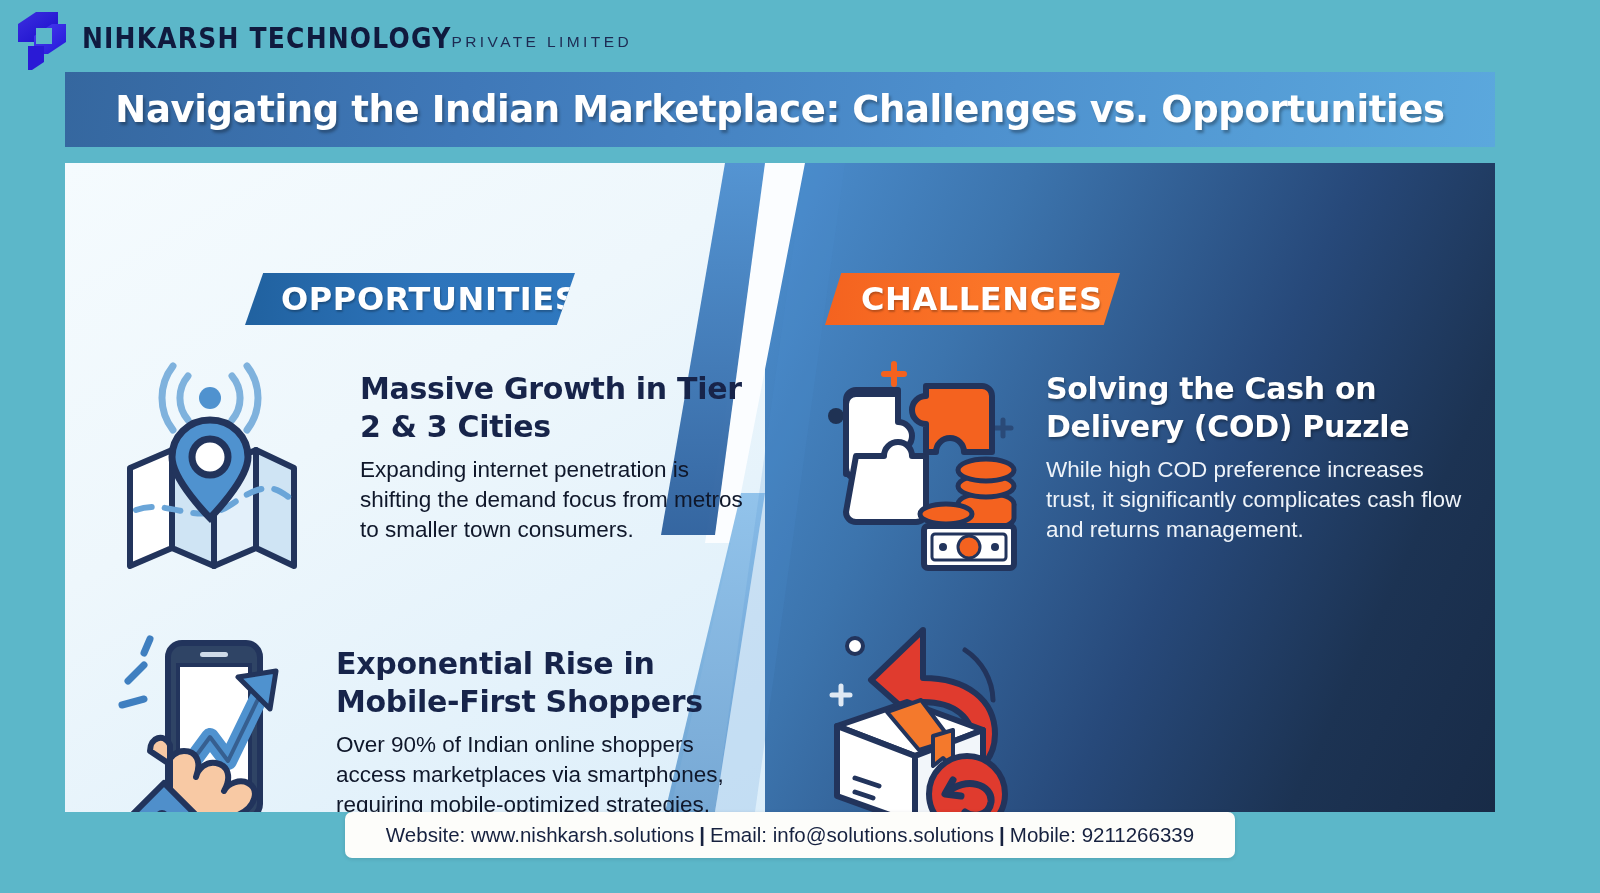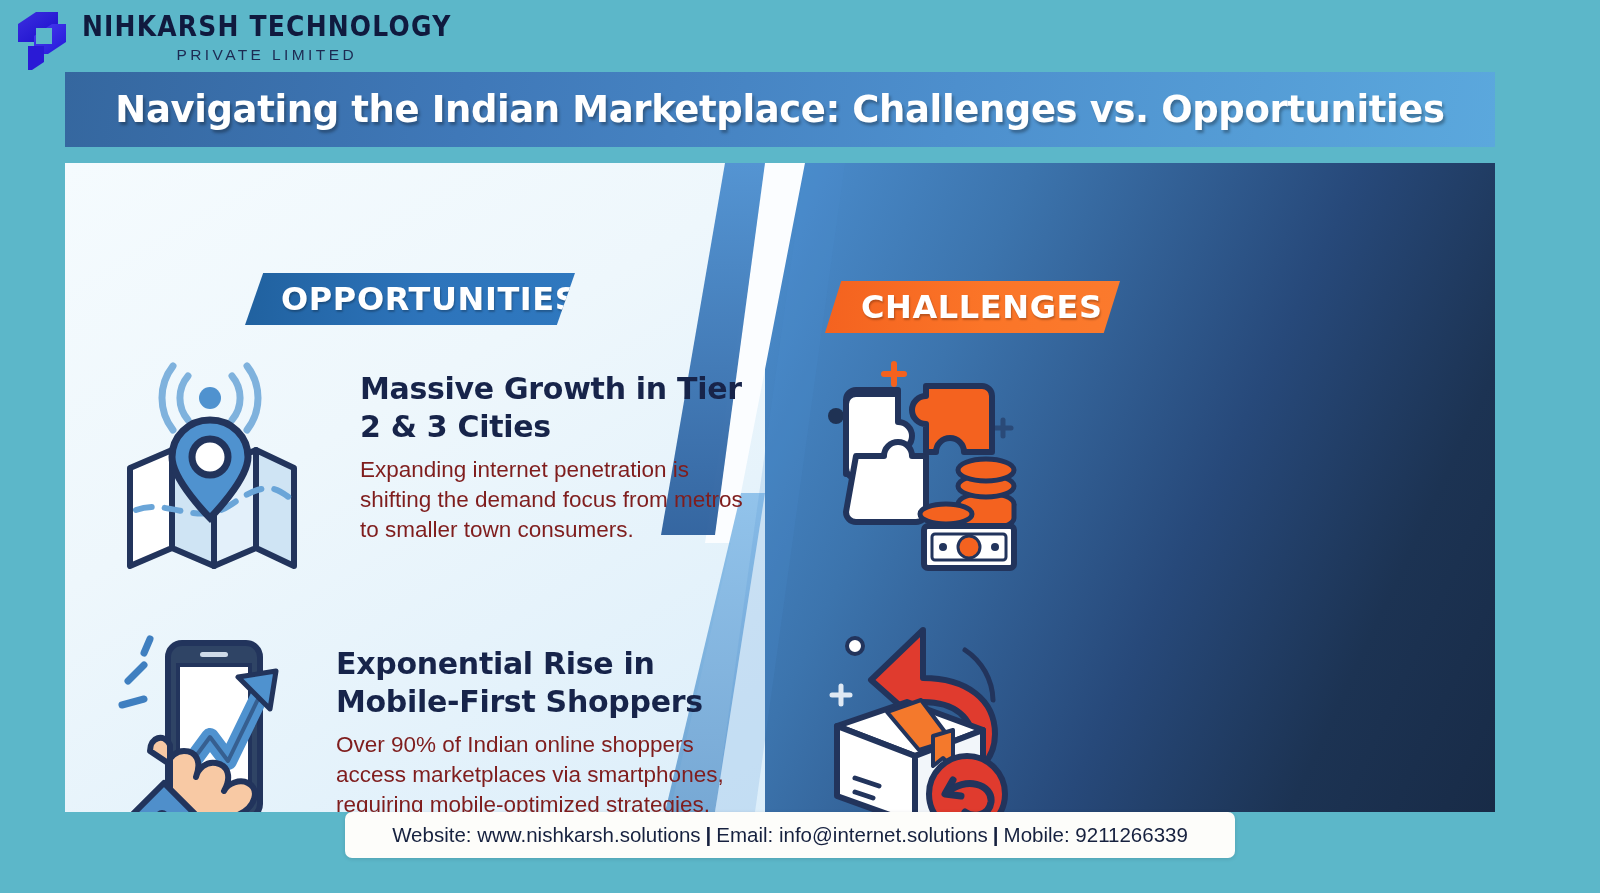--- a/index.html
+++ b/index.html
@@ -9,21 +9,21 @@
     font-family: "Liberation Sans", sans-serif;
   }
   body { background: #5cb7c9; position: relative; }
 
   
   .logo-wrap {
     position: absolute; left: 14px; top: 8px;
     display: flex; align-items: center; gap: 10px;
   }
   .logo-mark { width: 58px; height: 62px; flex: 0 0 auto; }
-  .logo-text { display: flex; flex-direction: column; line-height: 1; }
+  .logo-text { display: flex; flex-direction: row; line-height: 1; }
   .logo-line1 {
     font-family: "DejaVu Sans", sans-serif;
     font-weight: 700; font-size: 25px; letter-spacing: 1.2px;
     color: #101a3e; white-space: nowrap;
     transform: scaleY(1.12); transform-origin: left bottom;
   }
   .logo-line2 {
     font-family: "Liberation Sans", sans-serif;
     font-weight: 400; font-size: 15.5px; letter-spacing: 3.4px;
     color: #1d2a52; text-align: center; margin-top: 7px;
@@ -81,42 +81,42 @@
     font-family: "DejaVu Sans", sans-serif;
     font-weight: 700; font-size: 32px; color: #ffffff;
     letter-spacing: 0.6px; white-space: nowrap;
     text-shadow: 1px 2px 2px rgba(0,0,0,0.25);
   }
   .badge-opp {
     left: 180px; top: 110px; width: 330px;
     background: linear-gradient(95deg, #20619f 0%, #2d74bb 55%, #2f78bf 100%);
   }
   .badge-chal {
-    left: 760px; top: 118px; width: 295px;
+    left: 760px; top: 110px; width: 295px;
     background: linear-gradient(95deg, #f4621f 0%, #fb7528 55%, #fb7a2d 100%);
   }
 
   
   .item {
     position: absolute;
     display: flex; align-items: flex-start; gap: 26px;
   }
   .item-icon { flex: 0 0 auto; width: 200px; height: 215px; }
   .item-text { padding-top: 12px; }
   .item-text h2 {
     font-family: "DejaVu Sans", sans-serif;
     font-size: 30px; font-weight: 700; line-height: 1.27;
     letter-spacing: -0.3px; margin-bottom: 9px;
   }
   .item-text p {
     font-family: "Liberation Sans", sans-serif;
     font-size: 22.5px; line-height: 1.32; font-weight: 400;
   }
   .light h2 { color: #17244a; }
-  .light p  { color: #7f1d1d; }
+  .light p  { color: #0f172a; }
   .dark h2 {
     color: #ffffff;
     text-shadow: 1px 2px 3px rgba(0,0,0,0.35);
   }
   .dark p  { color: #eef3f9; }
 
   .opp-1 { left: 45px;  top: 195px; width: 650px; justify-content: space-between; }
   .opp-2 { left: 45px;  top: 470px; width: 660px; }
   .chal-1 { left: 755px; top: 195px; width: 660px; }
   .chal-2 { left: 750px; top: 455px; width: 670px; }
@@ -292,20 +292,22 @@
           <ellipse cx="126" cy="156" rx="26" ry="10" fill="#f4621f"></ellipse>
         </g>
 
         <rect x="104" y="168" width="90" height="42" rx="4" fill="#ffffff" stroke="#22345c" stroke-width="6"></rect>
         <rect x="112" y="176" width="74" height="26" rx="3" fill="none" stroke="#22345c" stroke-width="3"></rect>
         <circle cx="149" cy="189" r="11" fill="#f4621f" stroke="#22345c" stroke-width="3"></circle>
         <circle cx="123" cy="189" r="4" fill="#22345c"></circle>
         <circle cx="175" cy="189" r="4" fill="#22345c"></circle>
       </svg>
       <div class="item-text">
+        <h2>Solving the Cash on Delivery (COD) Puzzle</h2>
+        <p>While high COD preference increases trust, it significantly complicates cash flow and returns management.</p>
       </div>
     </div>
 
     <div class="item chal-2 dark">
       <svg class="item-icon" viewBox="0 0 200 215">
         <circle cx="40" cy="28" r="8" fill="#ffffff" stroke="#22345c" stroke-width="4"></circle>
         <g stroke="#dfe9f4" stroke-width="5" stroke-linecap="round">
           <line x1="26" y1="68" x2="26" y2="86"></line>
             <line x1="17" y1="77" x2="35" y2="77"></line>
         </g>
@@ -332,16 +334,16 @@
       </svg>
     </div>
 
   </div>
 </div>
 
 <div class="footer">
   <div class="footer-text">
     <b>Website:</b>
     <span>www.nishkarsh.solutions</span><span class="sep">|</span><b>Email:</b>
-    <span>info@internet.solutions</span><span class="sep">|</span><b>Mobile:</b>
+    <span>info@solutions.solutions</span><span class="sep">|</span><b>Mobile:</b>
     <span>9211266339</span>
   </div>
 </div>
 
 </body></html>

